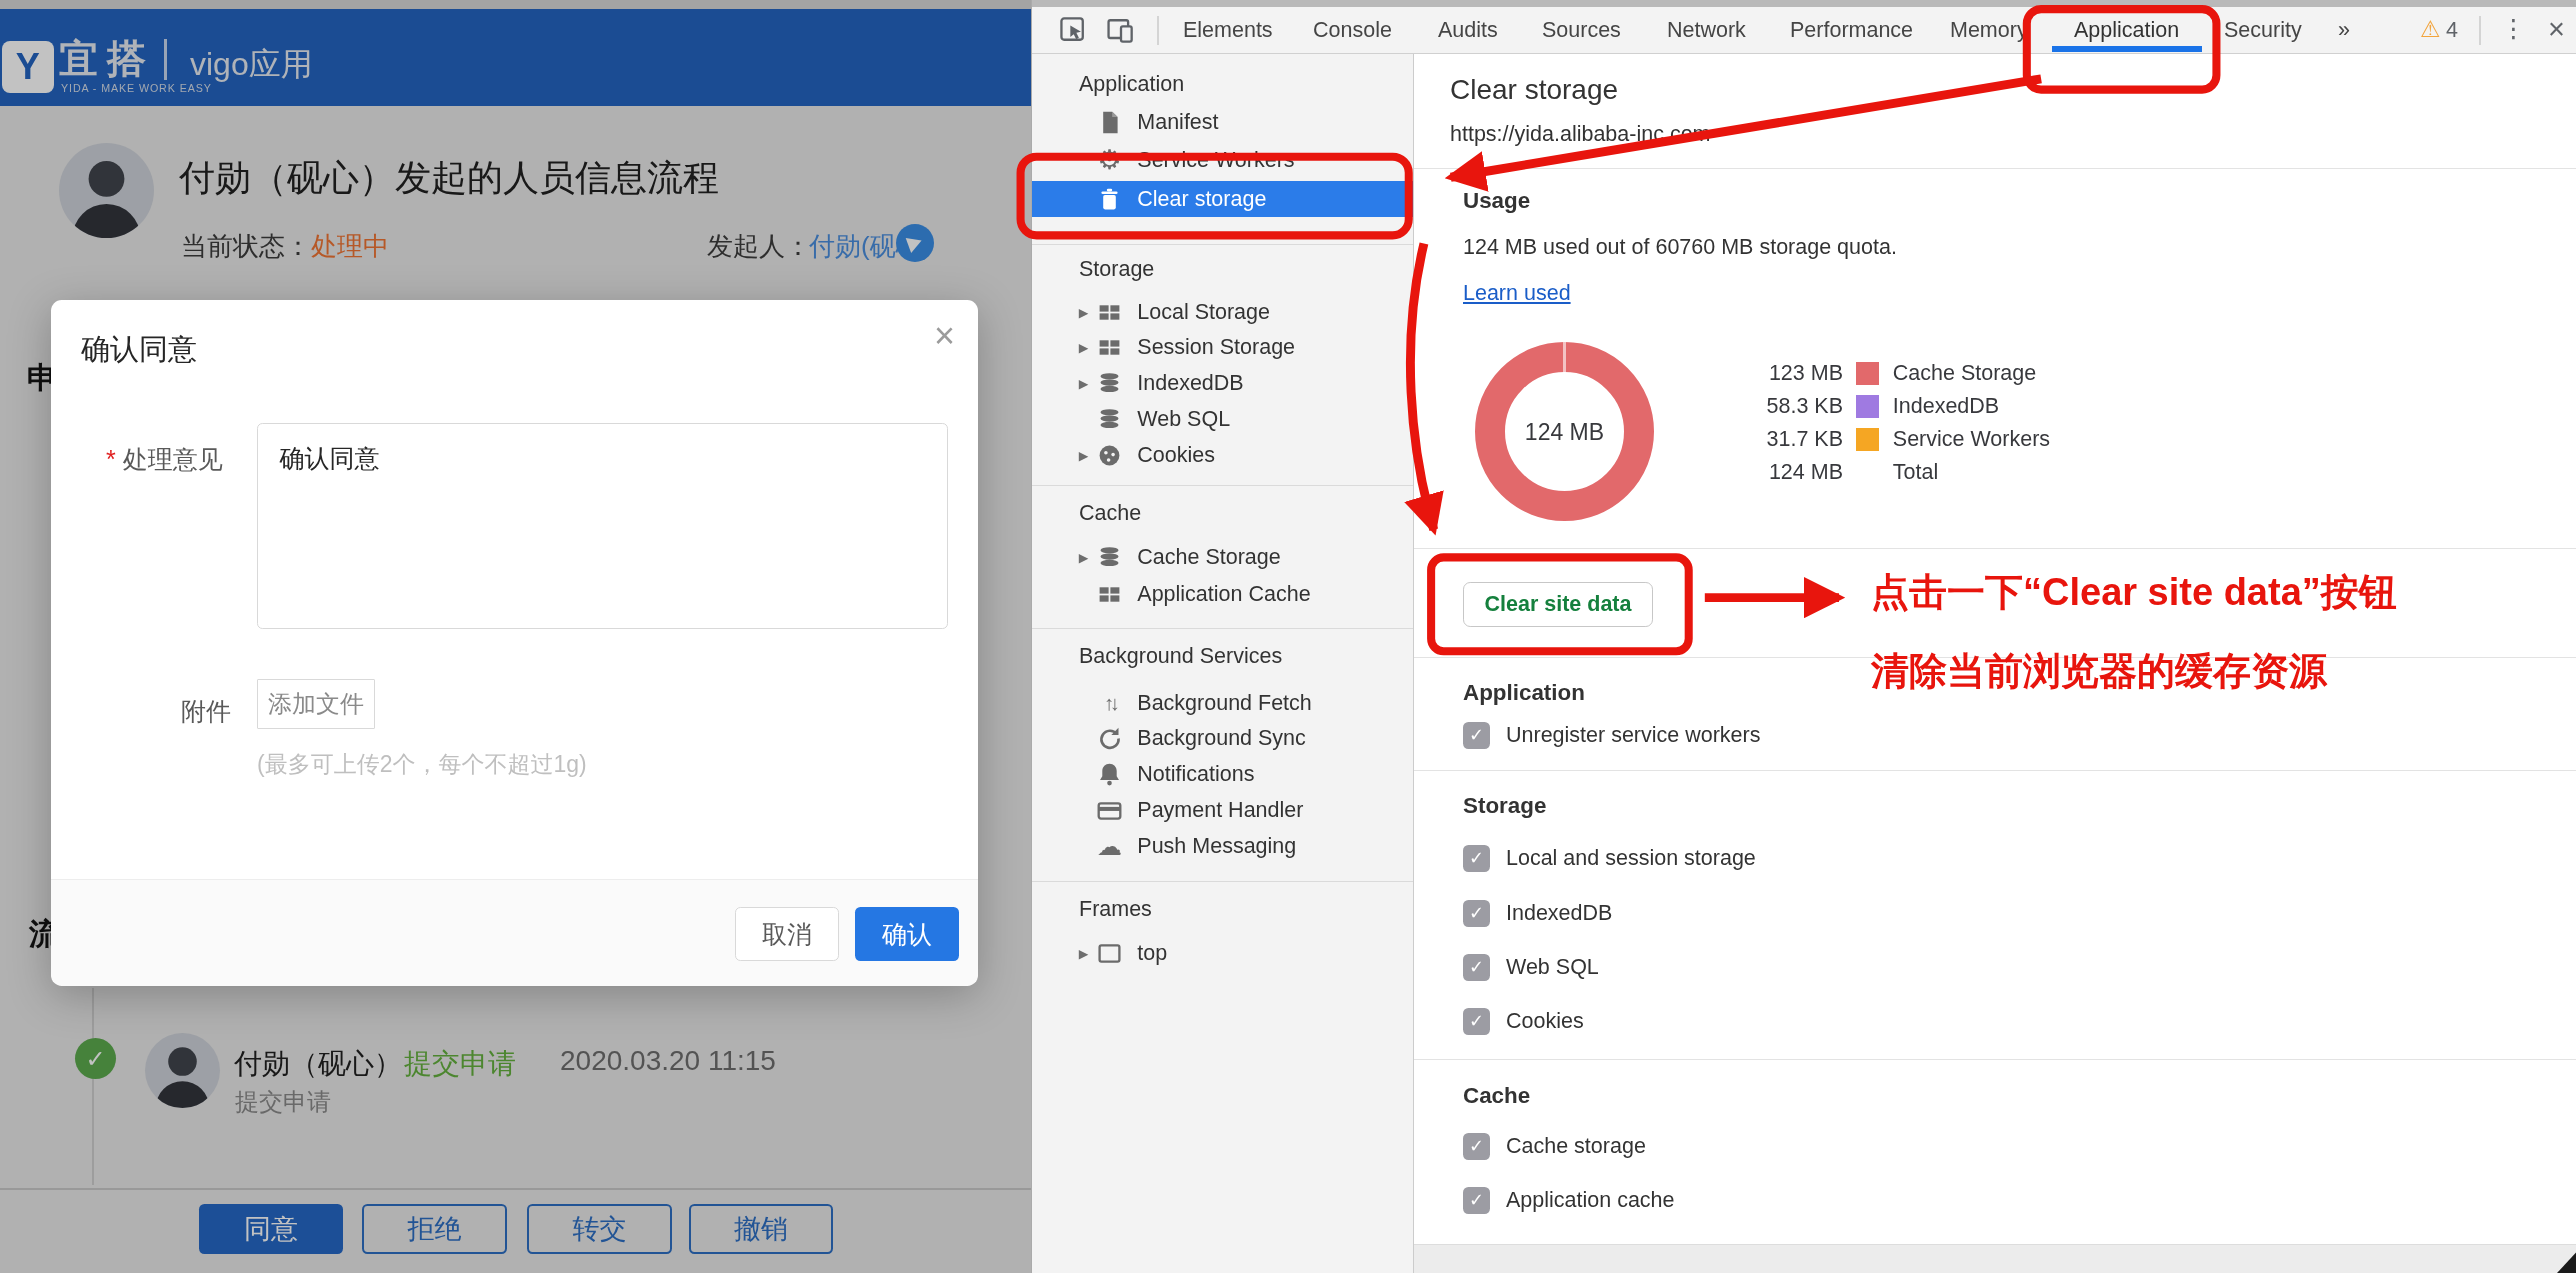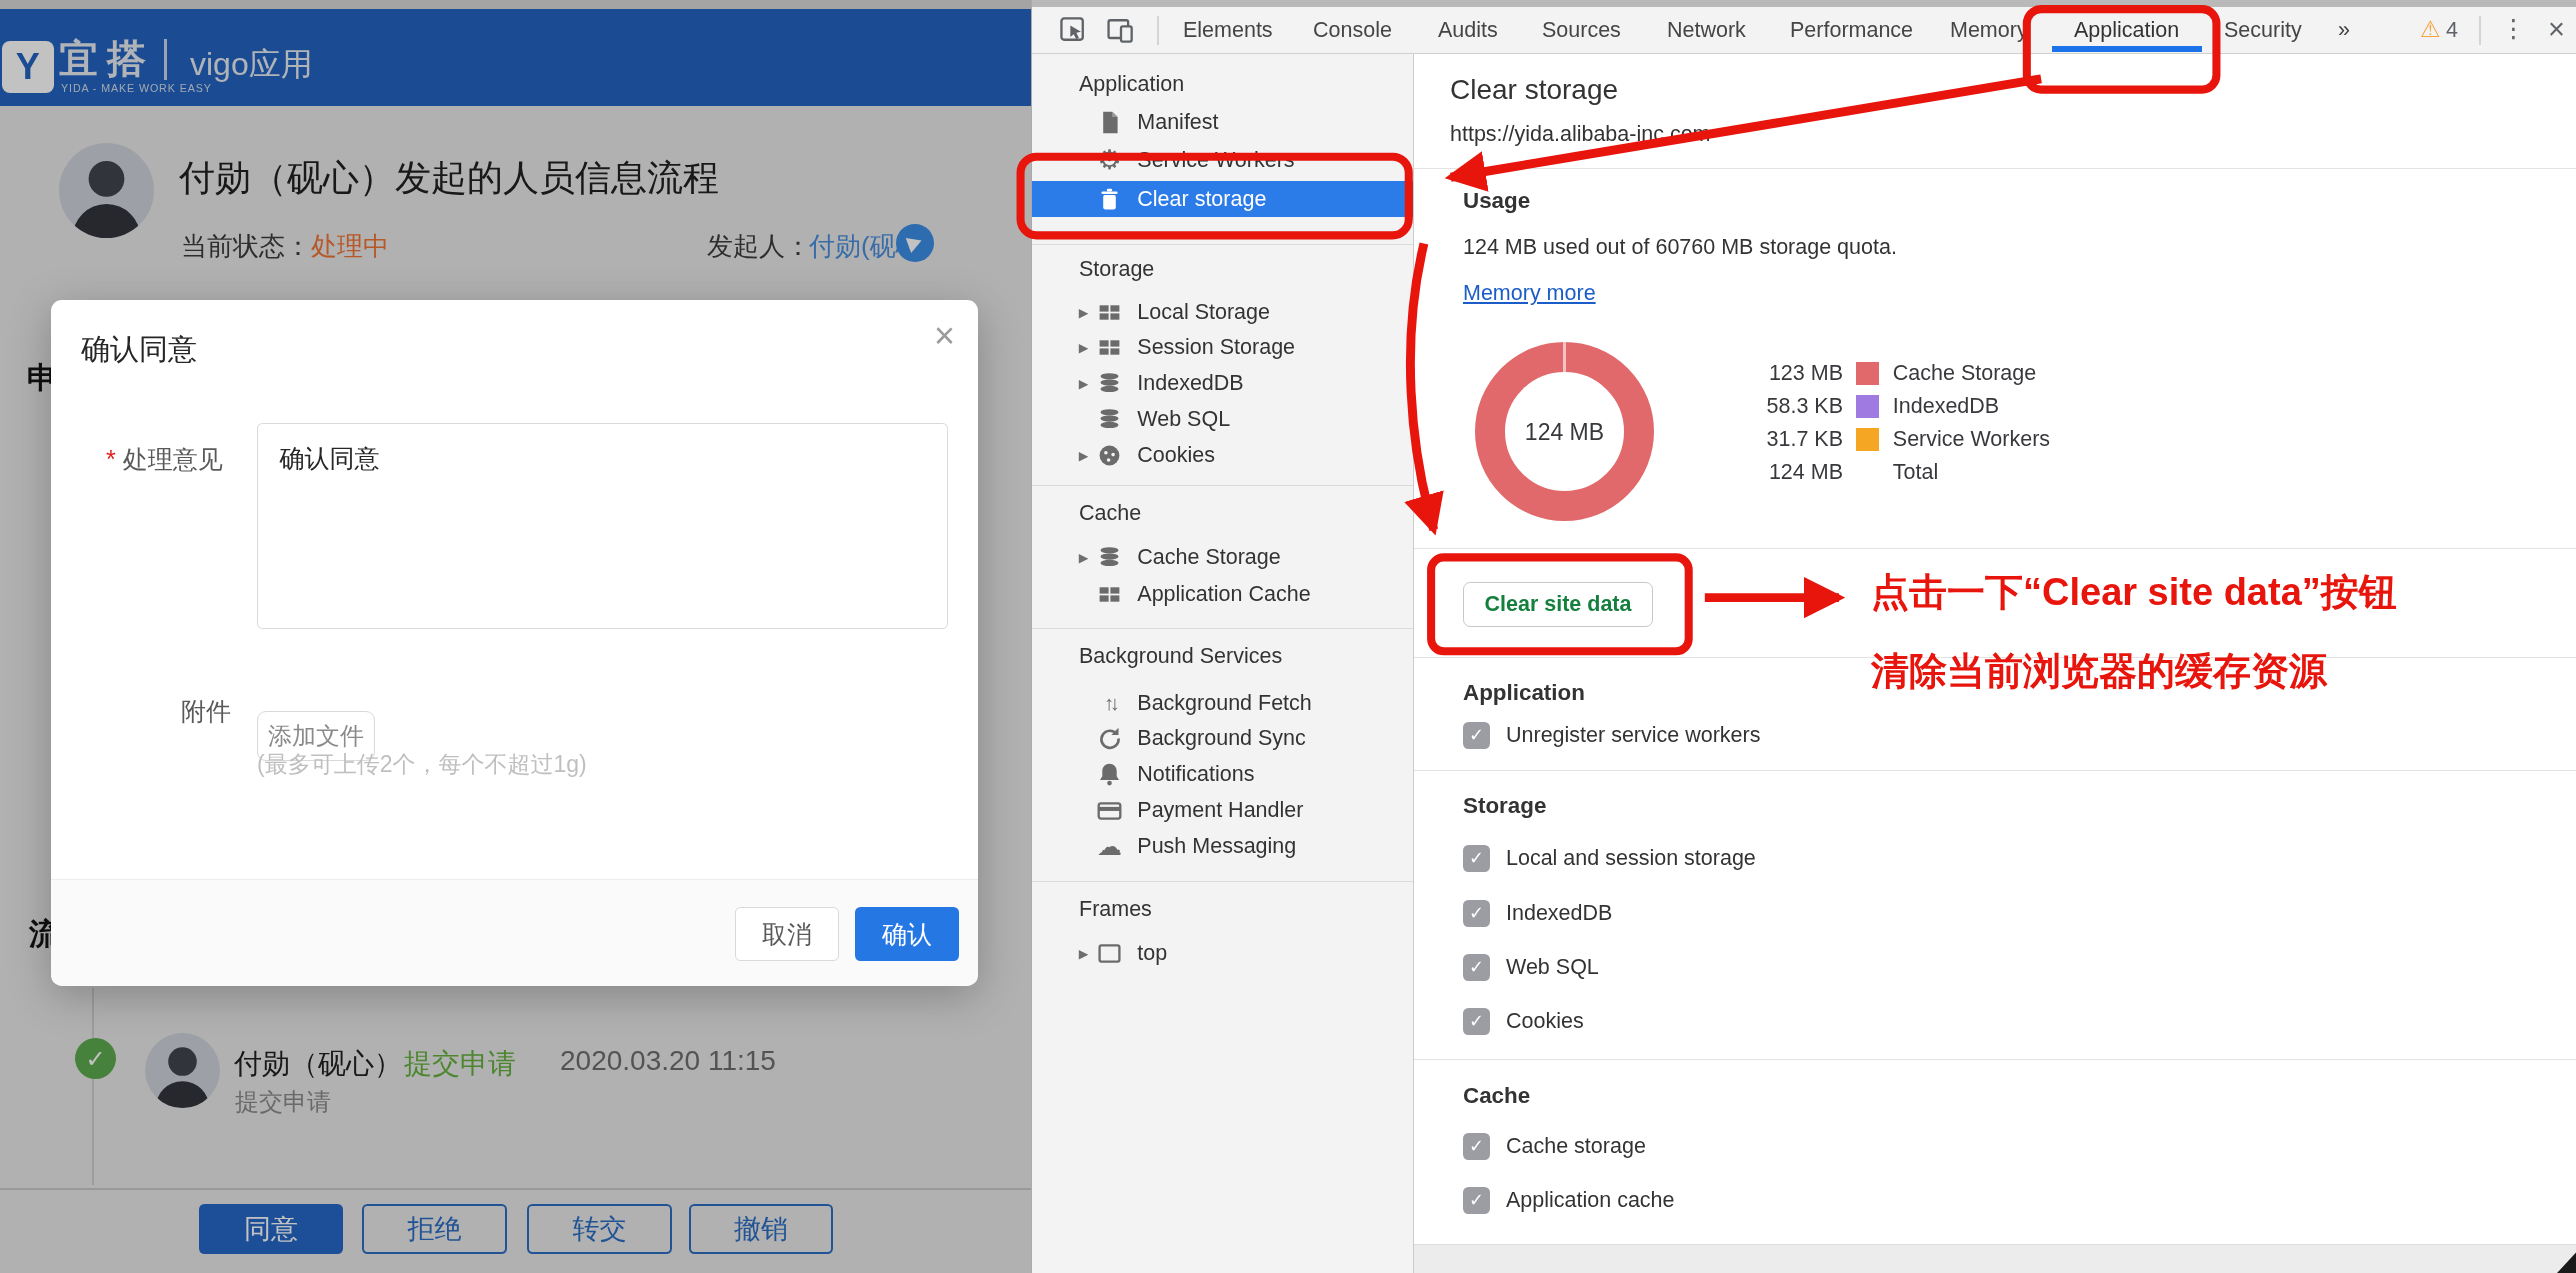--- a/index.html
+++ b/index.html
@@ -49,22 +49,22 @@
   .modal{position:absolute;left:51px;top:300px;width:927px;height:684px;background:#fff;border-radius:10.7px;
          z-index:10;box-shadow:0 10.7px 43px rgba(0,0,0,.25);}
   .modal-title{position:absolute;left:30px;top:30px;font-size:29px;color:#262626;}
   .modal-close{position:absolute;right:23px;top:18px;font-size:36px;color:#9b9b9b;line-height:1;}
   .req-star{color:#e02020;font-size:25px;}
   .comment-label{position:absolute;left:55px;top:143px;font-size:25px;color:#595959;}
   .comment-box{position:absolute;left:206px;top:123px;width:691px;height:206px;border:1.8px solid #d9d9d9;border-radius:5.4px;
                font-family:"Liberation Sans",sans-serif;font-size:25px;color:#262626;padding:18px 21.5px;resize:none;
                box-sizing:border-box;outline:none;background:#fff;}
   .attach-label{position:absolute;left:130px;top:395px;font-size:25px;color:#595959;}
-  .attach-btn{position:absolute;left:206px;top:379px;width:118px;height:50px;border:1.8px solid #d9d9d9;border-radius:9px;
-              background:#fff;font-size:24px;color:#8a8a8a;display:flex;align-items:center;justify-content:center;box-sizing:border-box;margin-top:32px;}
+  .attach-btn{position:absolute;left:206px;top:379px;width:118px;height:50px;border:1.8px solid #d9d9d9;border-radius:1px;
+              background:#fff;font-size:24px;color:#8a8a8a;display:flex;align-items:center;justify-content:center;box-sizing:border-box;}
   .attach-hint{position:absolute;left:206px;top:449px;font-size:23px;color:#bfbfbf;}
   .modal-footer{position:absolute;left:0;top:579px;width:100%;height:106px;background:#fafafa;border-top:1.8px solid #ededed;
                 border-radius:0 0 10.7px 10.7px;}
   .m-btn{position:absolute;top:27px;height:54px;border-radius:5.4px;font-size:25px;display:flex;align-items:center;
          justify-content:center;box-sizing:border-box;}
   .m-cancel{left:684px;width:104px;background:#fff;border:1.8px solid #d9d9d9;color:#595959;}
   .m-confirm{left:804px;width:104px;background:#2577e3;color:#fff;}
 
   
   #devtools{position:absolute;left:1031px;top:0;width:1545px;height:1274px;background:#fff;border-left:0.9px solid #aaa;box-sizing:border-box;}
@@ -409,21 +409,21 @@
     </div>
   </div>
 
   <div class="dt-main">
     <div class="panel-title">Clear storage</div>
     <div class="panel-url">https://yida.alibaba-inc.com</div>
     <div class="p-div" style="top:114px"></div>
 
     <span class="p-header" style="top:134px">Usage</span>
     <span class="p-text" style="top:181px">124 MB used out of 60760 MB storage quota.</span>
-    <span class="p-link" style="top:227px">Memory more</span>
+    <span class="p-link" style="top:227px">Learn used</span>
 
     <div class="donut"></div>
     <div class="donut-notch"></div>
     <div class="donut-label">124 MB</div>
 
     <div class="lg-row" style="top:306px">
       <span class="lg-val">123 MB</span>
         <span class="lg-sw sw-cache"></span>
         <span class="lg-label">Cache Storage</span>
     </div>

